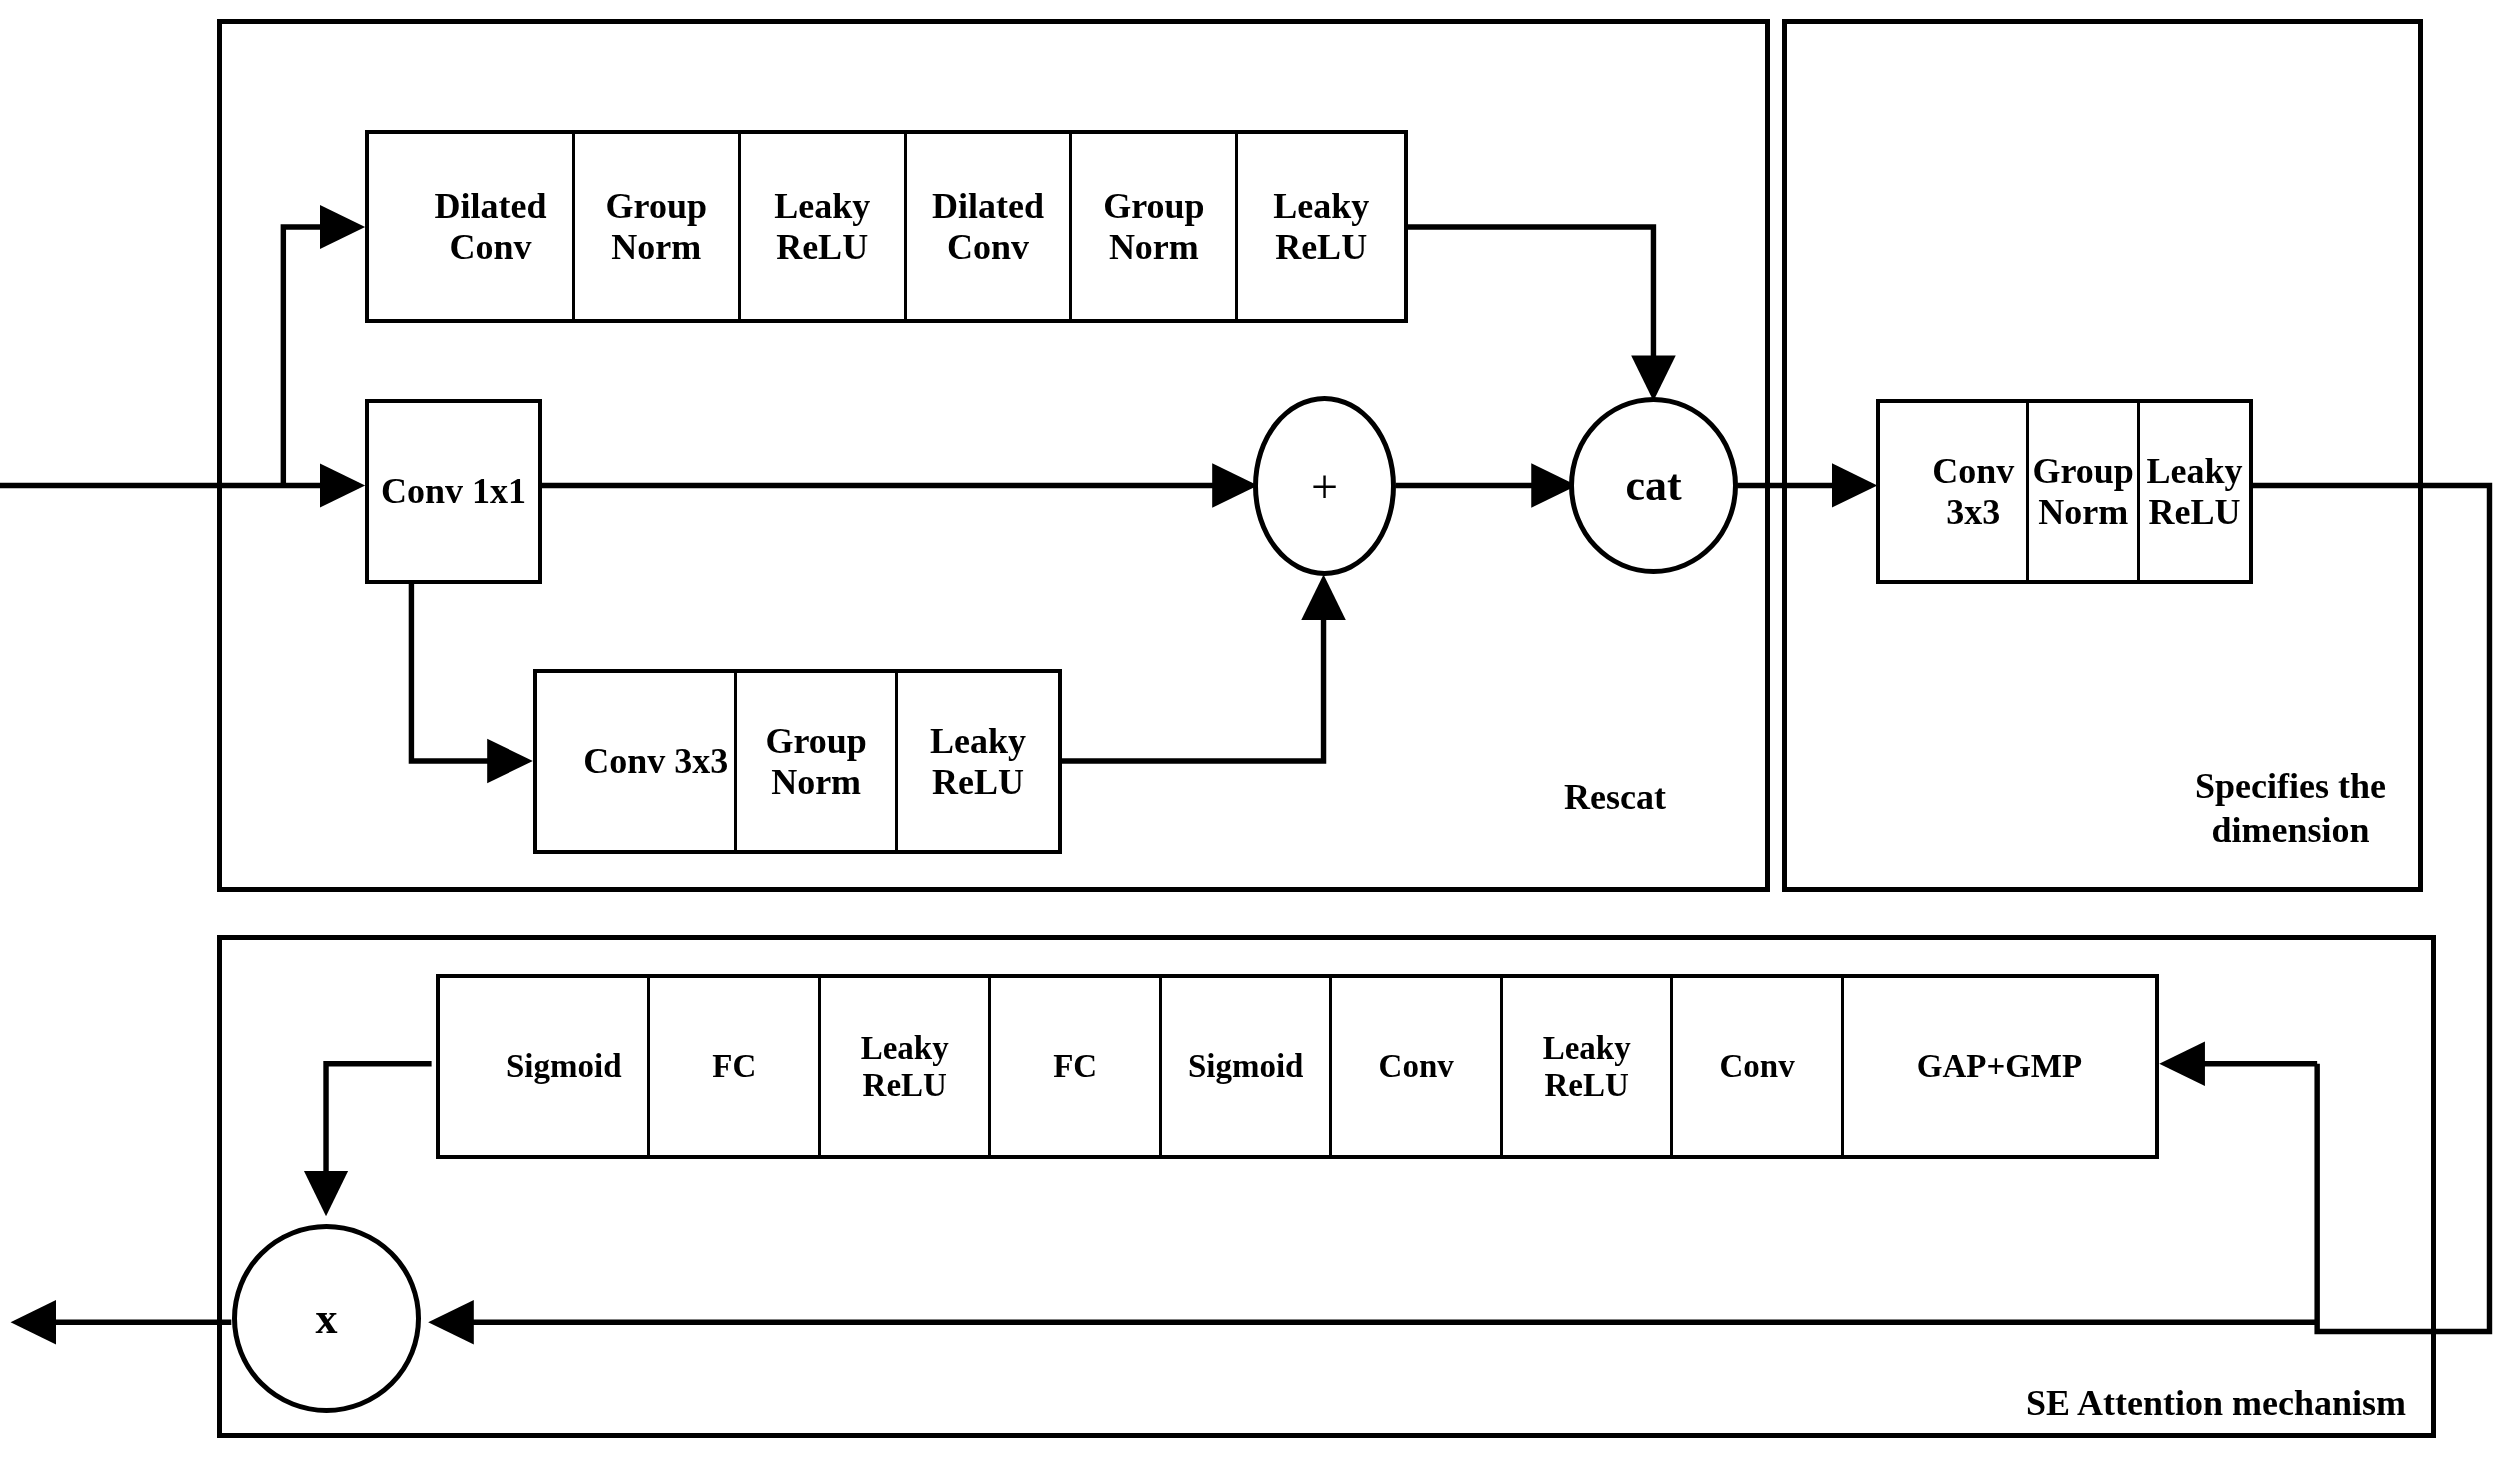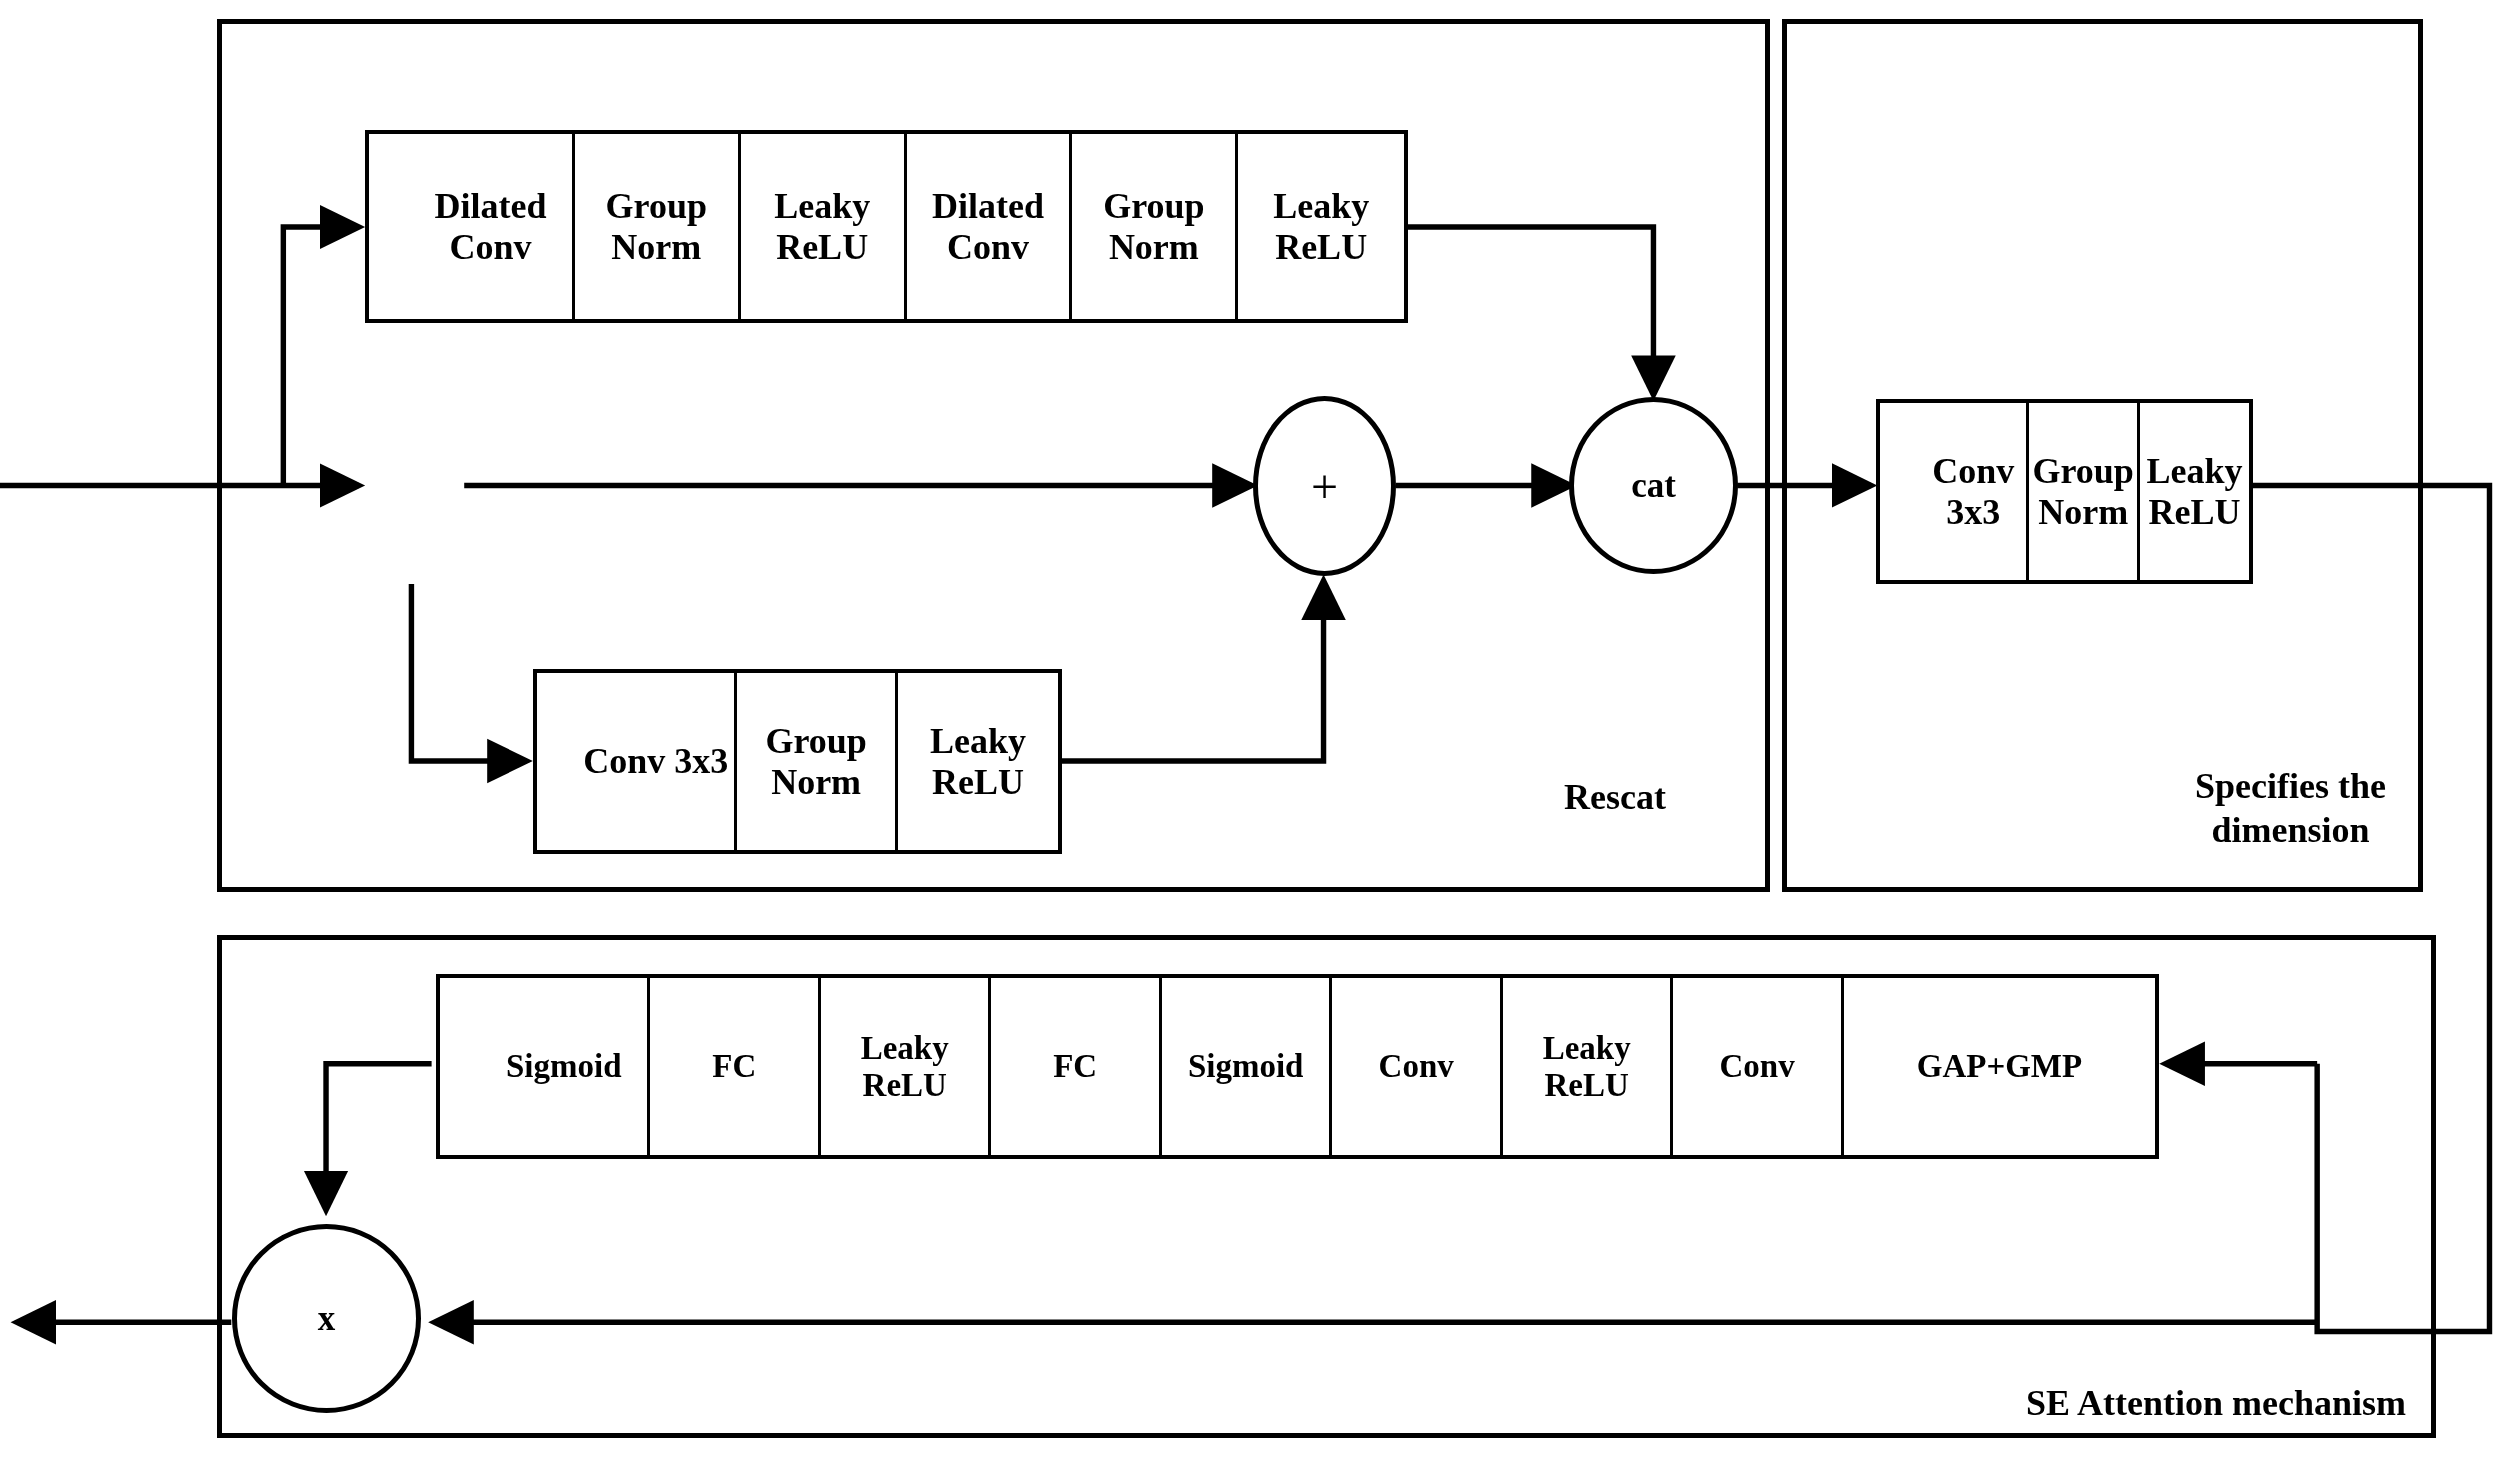--- a/index.html
+++ b/index.html
@@ -84,21 +84,21 @@
     font-weight:bold;
     color:#000;
     text-align:center;
     line-height:1.22;
     white-space:pre-line;
   }
 
   .fs-top{font-size:36px;}
   .fs-mid{font-size:36px;}
   .fs-se{font-size:33px;}
-  .fs-node{font-size:35px;}
+  .fs-node{font-size:44px;}
   .fs-plus{font-size:48px;}
   .fs-cap{font-size:36px;}
 </style>
 </head>
 <body>
 
 <div id="stage">
 
   <svg id="wires" viewBox="0 0 3236 1884" xmlns="http://www.w3.org/2000/svg">
     <defs>
@@ -150,20 +150,22 @@
     <div class="cell" style="width:174px;">Leaky
 ReLU</div>
     <div class="cell" style="width:174px;">Dilated
 Conv</div>
     <div class="cell" style="width:174px;">Group
 Norm</div>
     <div class="cell" style="width:174px;">Leaky
 ReLU</div>
   </div>
 
+  <div class="box fs-mid" style="left:365px;top:399px;width:177px;height:185px;">Conv
+1x1</div>
 
   <div class="strip fs-mid" style="left:533px;top:669px;width:529px;height:185px;">
     <div class="cell" style="width:174px;">Conv
 3x3</div>
     <div class="cell" style="width:174px;">Group
 Norm</div>
     <div class="cell" style="width:174px;">Leaky
 ReLU</div>
   </div>
 

